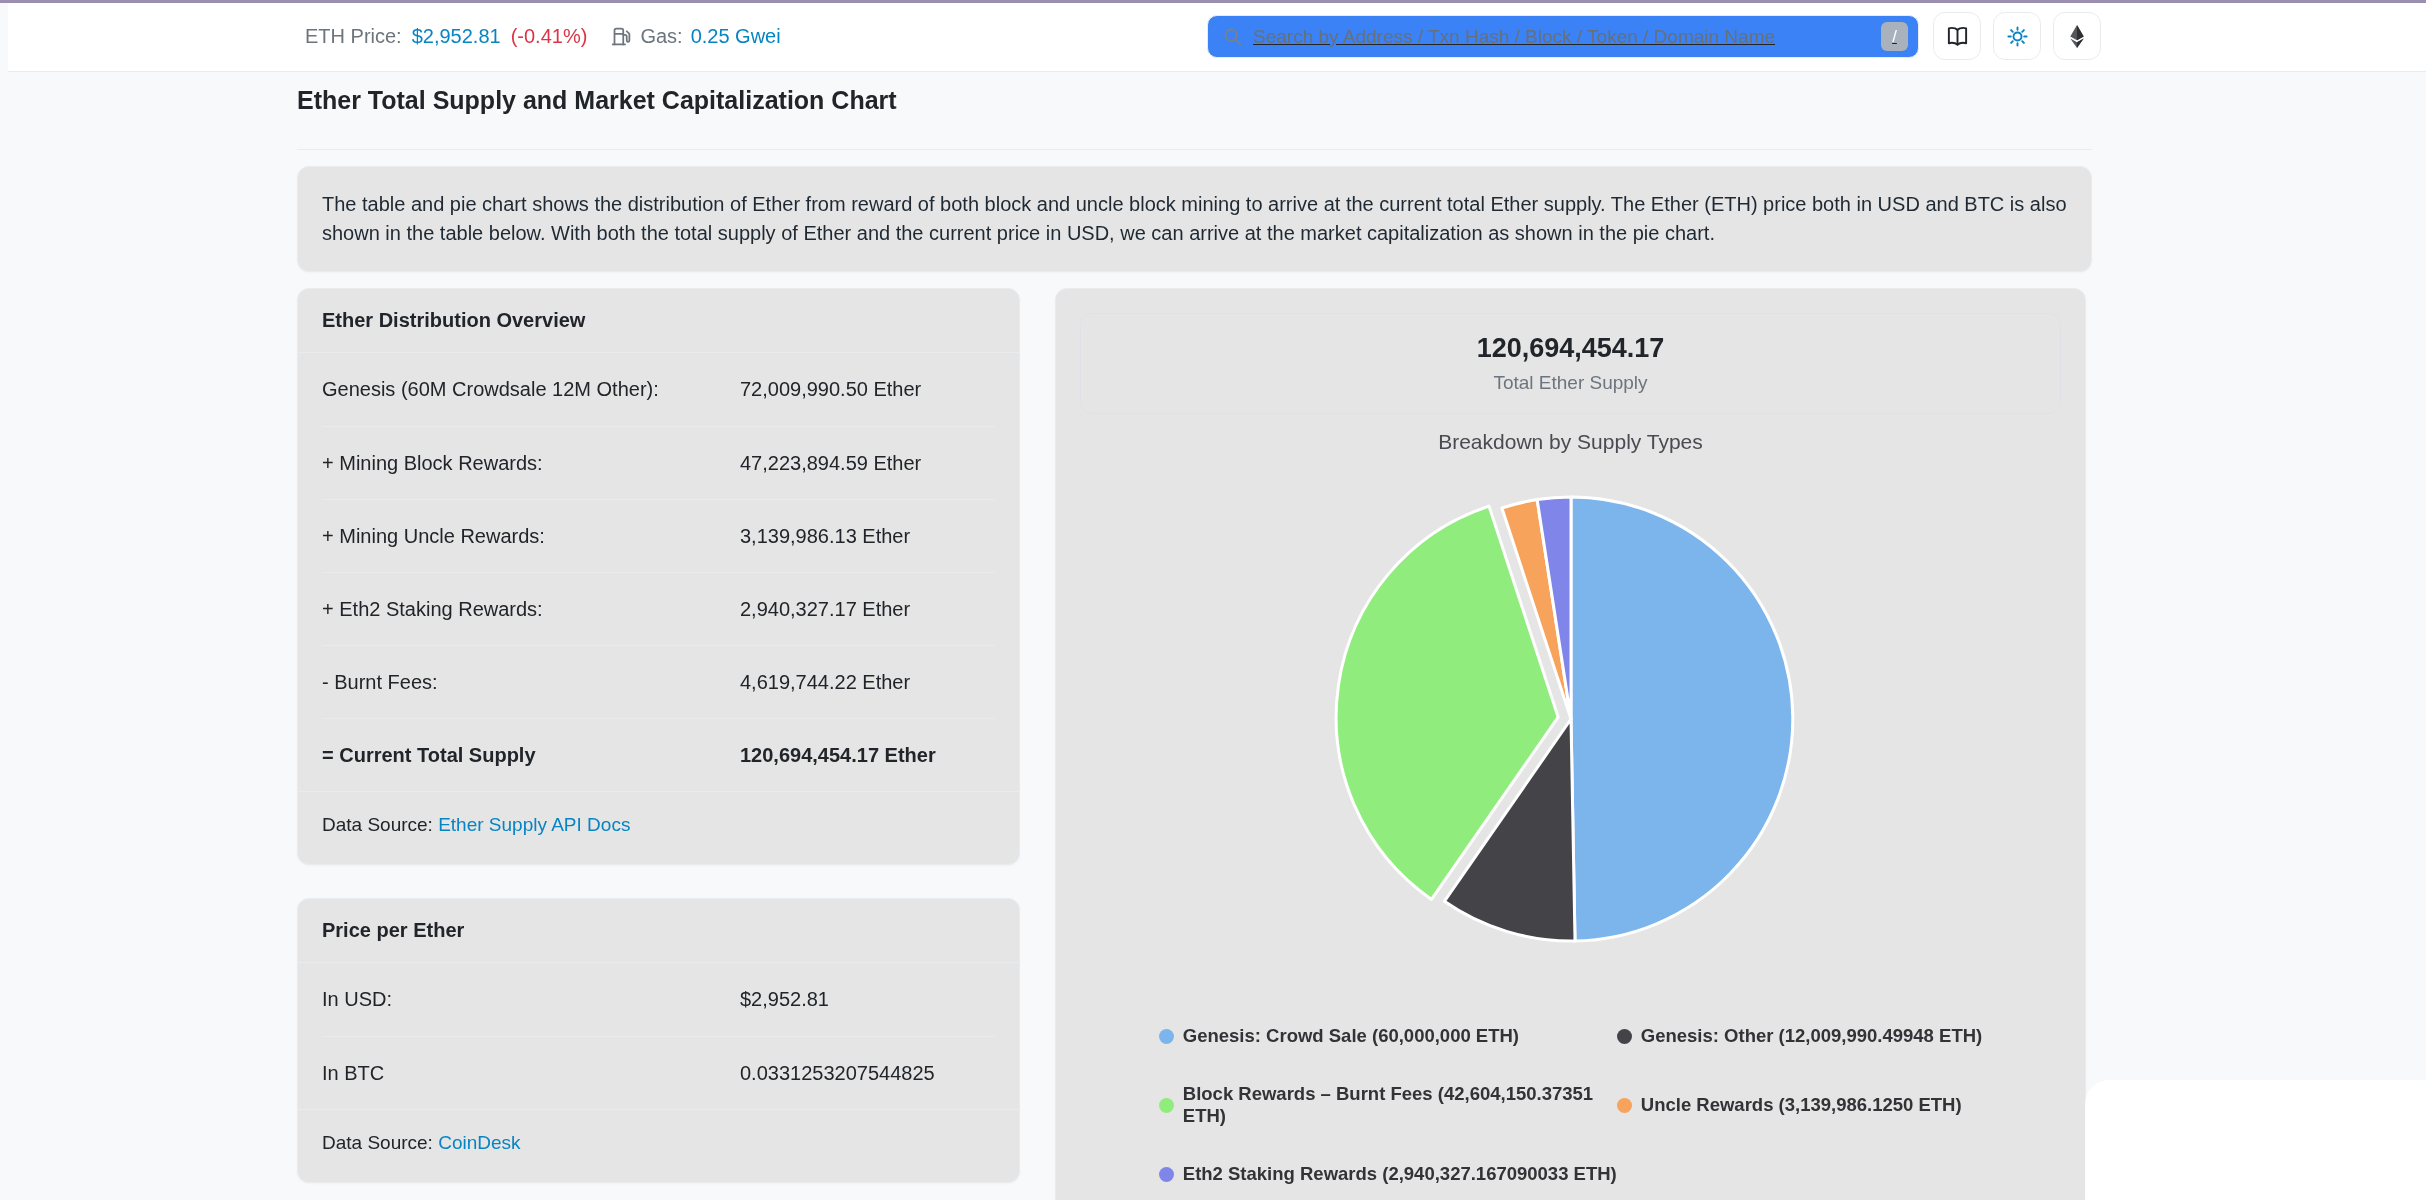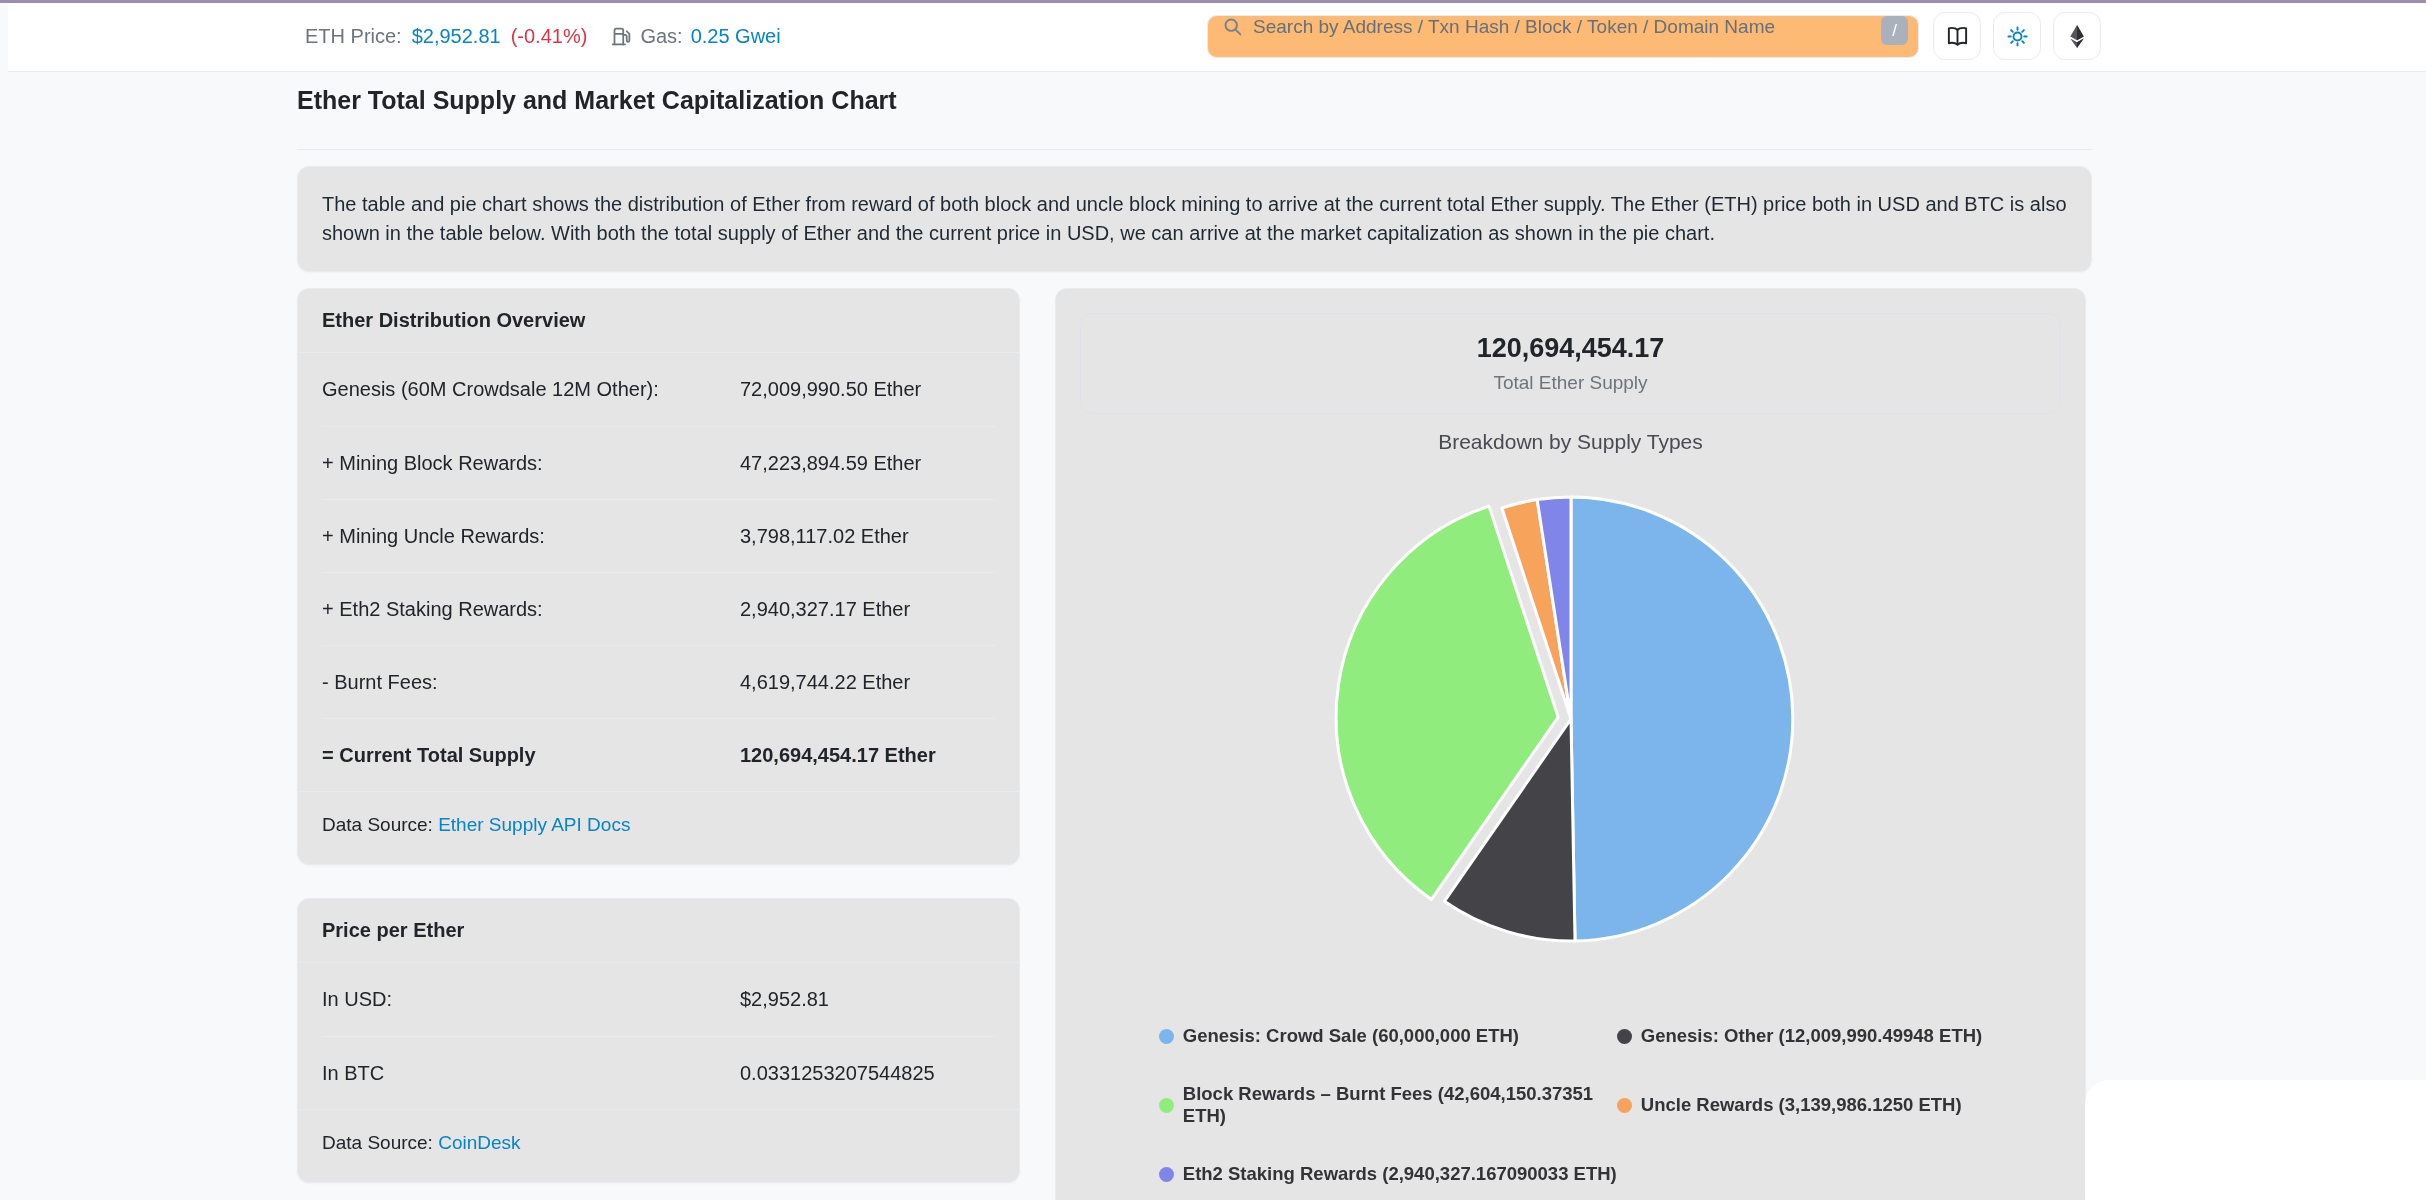--- a/index.html
+++ b/index.html
@@ -8,22 +8,22 @@
 
   
   .topline { position:absolute; top:0; left:0; width:100%; height:3px; background:#9a8fae; z-index:5; }
   .header { position:absolute; top:0; left:8px; width:100%; height:72px; background:#fff; border-bottom:1px solid #e9ecef; }
   .hleft { position:absolute; left:297px; top:0; height:72px; display:flex; align-items:center; gap:10px; font-size:20px; }
   .muted { color:#6c757d; }
   .blue { color:#0784c3; }
   .red { color:#dc3545; }
   .gasgroup { display:flex; align-items:center; gap:8px; margin-left:14px; }
 
-  .searchbox { position:absolute; left:1199px; top:15px; width:712px; height:43px; background:#fdba74;
-               border:1px solid #e9ecef; border-radius:10px; display:flex; align-items:flex-start; padding:0 10px 0 14px; }
+  .searchbox { position:absolute; left:1199px; top:15px; width:712px; height:43px; background:#3b82f6;
+               border:1px solid #e9ecef; border-radius:10px; display:flex; align-items:center; padding:0 10px 0 14px;text-decoration:underline; }
   .searchbox input { flex:1; border:none; outline:none; background:transparent; font-size:19px;
                      font-family:"Liberation Sans",sans-serif; color:#212529; margin-left:10px; }
   .searchbox input::placeholder { color:#66707a; }
   .slashbadge { width:27px; height:29px; background:#a9b2bc; border-radius:6px; color:#fff; font-size:17px;
                 display:flex; align-items:center; justify-content:center; }
   .hbtn { position:absolute; top:12px; width:48px; height:48px; background:#fff; border:1px solid #e9ecef;
           border-radius:12px; display:flex; align-items:center; justify-content:center; cursor:pointer; }
   .hbtn.docs { left:1925px; } .hbtn.theme { left:1985px; } .hbtn.net { left:2045px; }
 
   
@@ -145,21 +145,21 @@
             <div class="trow">
               <span class="lbl">Genesis (60M Crowdsale 12M Other):</span>
               <span class="val">72,009,990.50 Ether</span>
             </div>
             <div class="trow">
               <span class="lbl">+ Mining Block Rewards:</span>
               <span class="val">47,223,894.59 Ether</span>
             </div>
             <div class="trow">
               <span class="lbl">+ Mining Uncle Rewards:</span>
-              <span class="val">3,798,117.02 Ether</span>
+              <span class="val">3,139,986.13 Ether</span>
             </div>
             <div class="trow">
               <span class="lbl">+ Eth2 Staking Rewards:</span>
               <span class="val">2,940,327.17 Ether</span>
             </div>
             <div class="trow">
               <span class="lbl">- Burnt Fees:</span>
               <span class="val">4,619,744.22 Ether</span>
             </div>
             <div class="trow bold">

